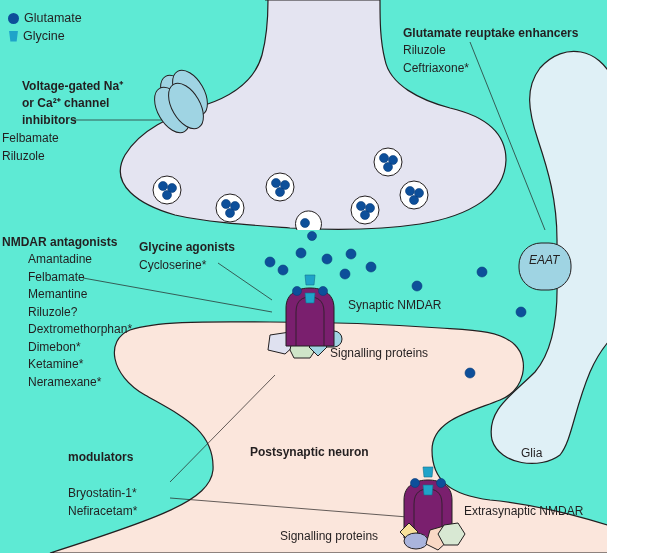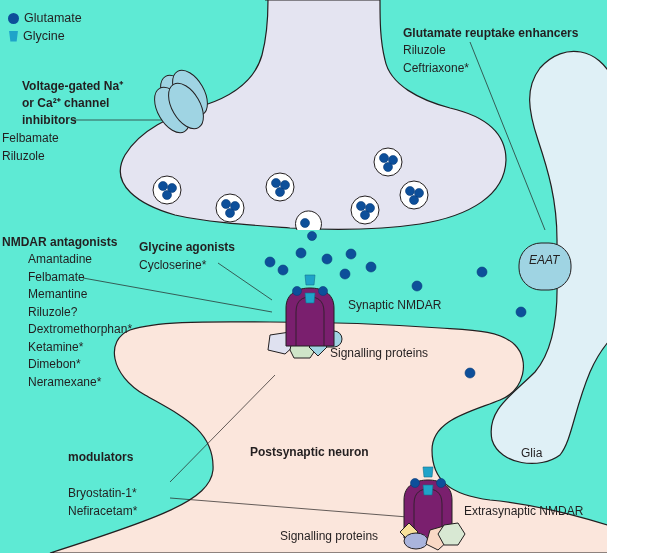--- a/index.html
+++ b/index.html
@@ -122,22 +122,22 @@
 </div>
 
 
 <div class="lbl bold" style="left:2px;top:234px;">NMDAR antagonists</div>
 <div class="lbl list" id="nmdar-list" style="left:2px;top:251px;margin-left:26px;">
   <div>Amantadine</div>
   <div>Felbamate</div>
   <div>Memantine</div>
   <div>Riluzole?</div>
   <div>Dextromethorphan*</div>
+  <div>Dimebon*</div>
   <div>Ketamine*</div>
-  <div>Dimebon*</div>
   <div>Neramexane*</div>
 </div>
 
 <div class="lbl bold" style="left:139px;top:239px;">Glycine agonists</div>
 <div class="lbl" style="left:139px;top:257px;">Cycloserine*</div>
 
 <div class="lbl" style="left:348px;top:297px;">Synaptic NMDAR</div>
 <div class="lbl" style="left:330px;top:345px;">Signalling proteins</div>
 <div class="lbl" style="left:529px;top:252px;font-style:italic;">EAAT</div>
 <div class="lbl bold" style="left:250px;top:428px;margin-top:16px;">Postsynaptic neuron</div>

